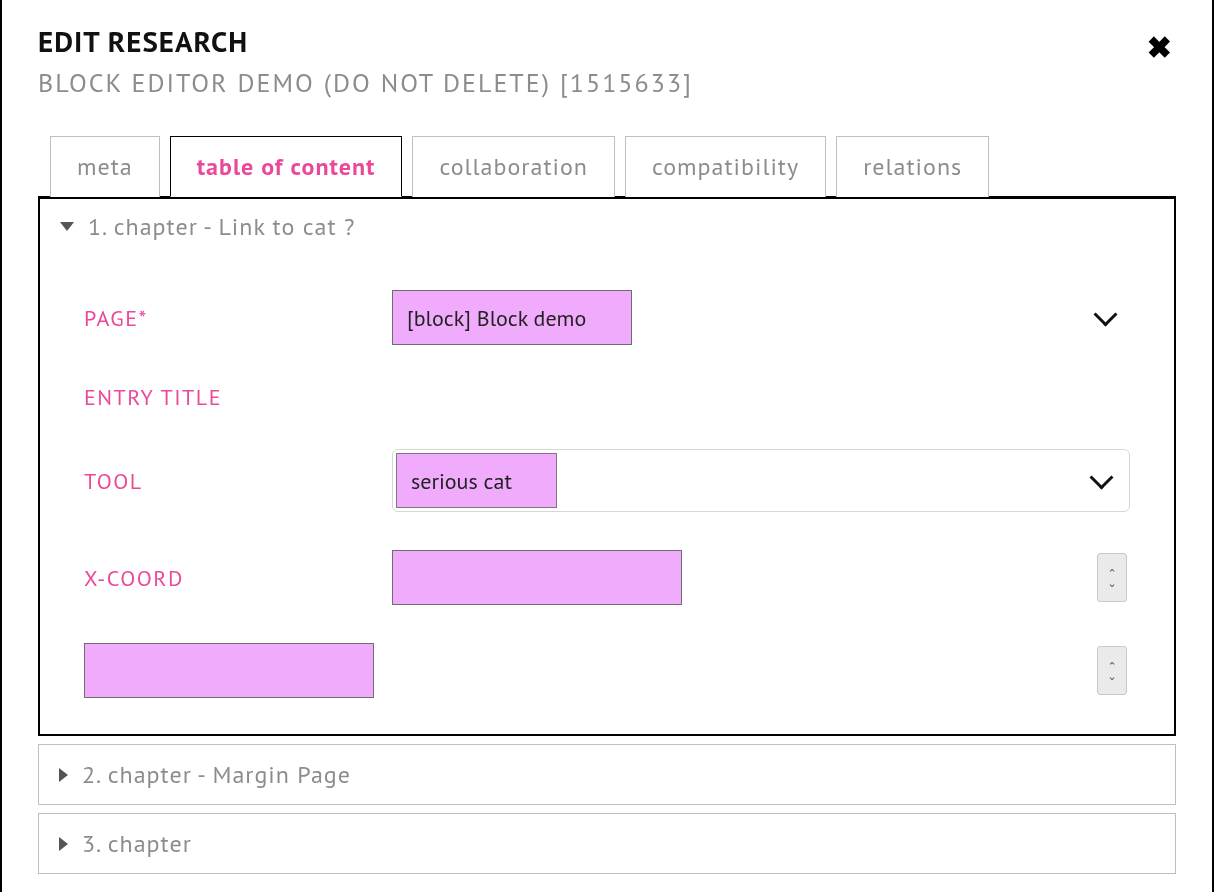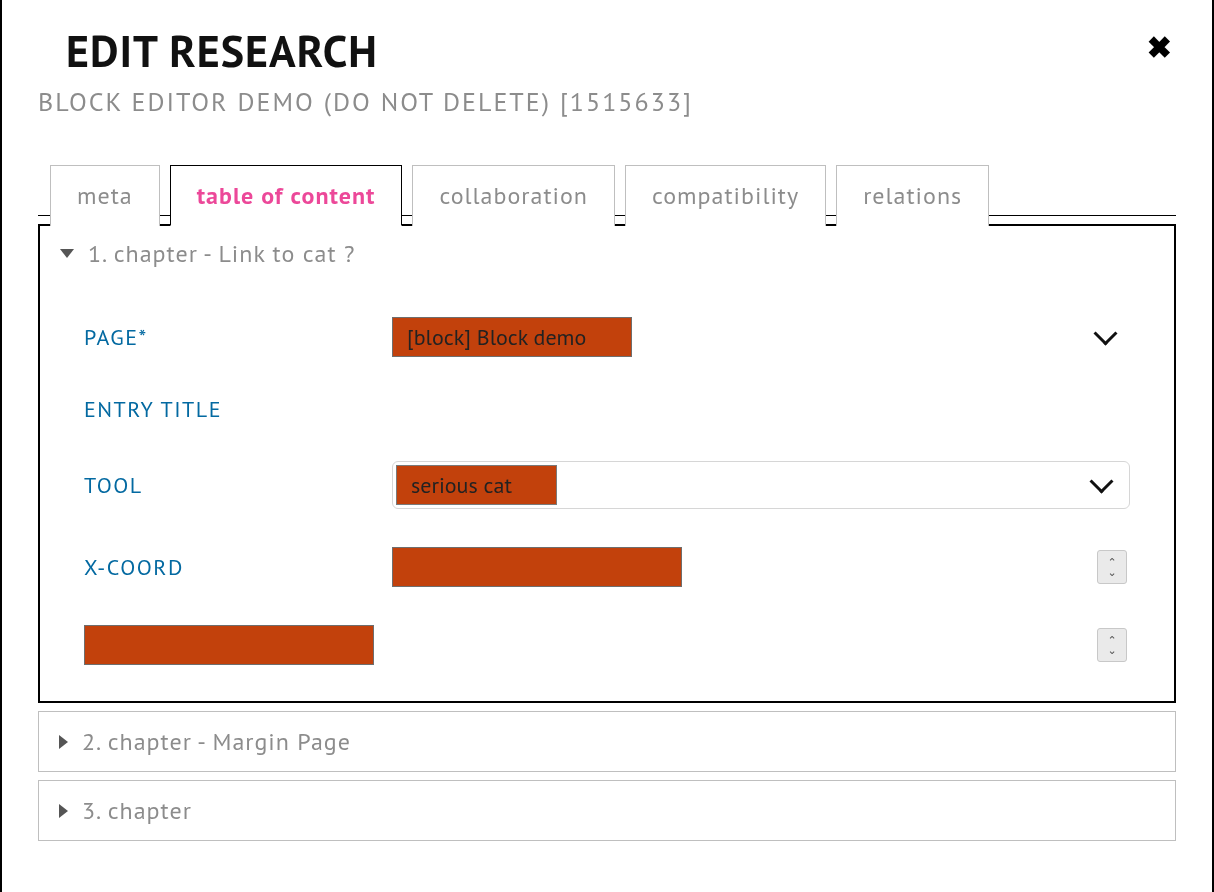--- a/index.html
+++ b/index.html
@@ -12,25 +12,24 @@
       border-right: 2px solid #000;
       width: 1214px;
       min-height: 892px;
       padding: 22px 36px 0 36px;
       position: relative;
       overflow: hidden;
     }
 
     
     .page-title {
-      font-size: 44px;
+      font-size: 29px;
       font-weight: 800;
       letter-spacing: 1px;
       color: #111;
-      margin-left: 28px;
     }
     .subtitle {
       font-size: 26px;
       letter-spacing: 2px;
       color: #8c8c8c;
       margin-top: 6px;
       font-weight: 400;
     }
     .close {
       position: absolute;
@@ -54,31 +53,31 @@
     .tab {
       border: 1px solid #bfbfbf;
       border-bottom: none;
       padding: 14px 26px;
       font-size: 24px;
       letter-spacing: 1px;
       color: #8c8c8c;
       background: #fff;
       cursor: pointer;
       position: relative;
-      top: 11px;
+      top: 1px;
     }
     .tab.active {
       border: 1px solid #000;
       border-bottom: 1px solid #fff;
       color: #ec4899;
       font-weight: 700;
     }
 
     
-    .panel-area { margin-top: 8px; }
+    .panel-area { }
     .panel {
       border: 2px solid #000;
       margin-bottom: 8px;
       background: #fff;
     }
     .panel.collapsed {
       border: 1px solid #bfbfbf;
     }
     .panel-header {
       display: flex;
@@ -110,36 +109,36 @@
     .row {
       display: flex;
       align-items: center;
       margin-bottom: 38px;
     }
     .row:last-child { margin-bottom: 12px; }
     .label {
       width: 308px;
       font-size: 22px;
       letter-spacing: 1.5px;
-      color: #0369a1;
+      color: #ec4899;
       font-weight: 400;
     }
     .control-wrap {
       flex: 1;
       display: flex;
       align-items: center;
       gap: 12px;
     }
     .control {
       flex: 1;
-      height: 40px;
+      height: 55px;
       border: 1px solid #6e6e6e;
       font-size: 22px;
       padding: 0 14px;
-      background: #c2410c;
+      background: #f0abfc;
       color: #222;
       font-family: inherit;
     }
     .stepper {
       position: relative;
     }
     .stepper .spin {
       position: absolute;
       right: 3px;
       top: 3px;

